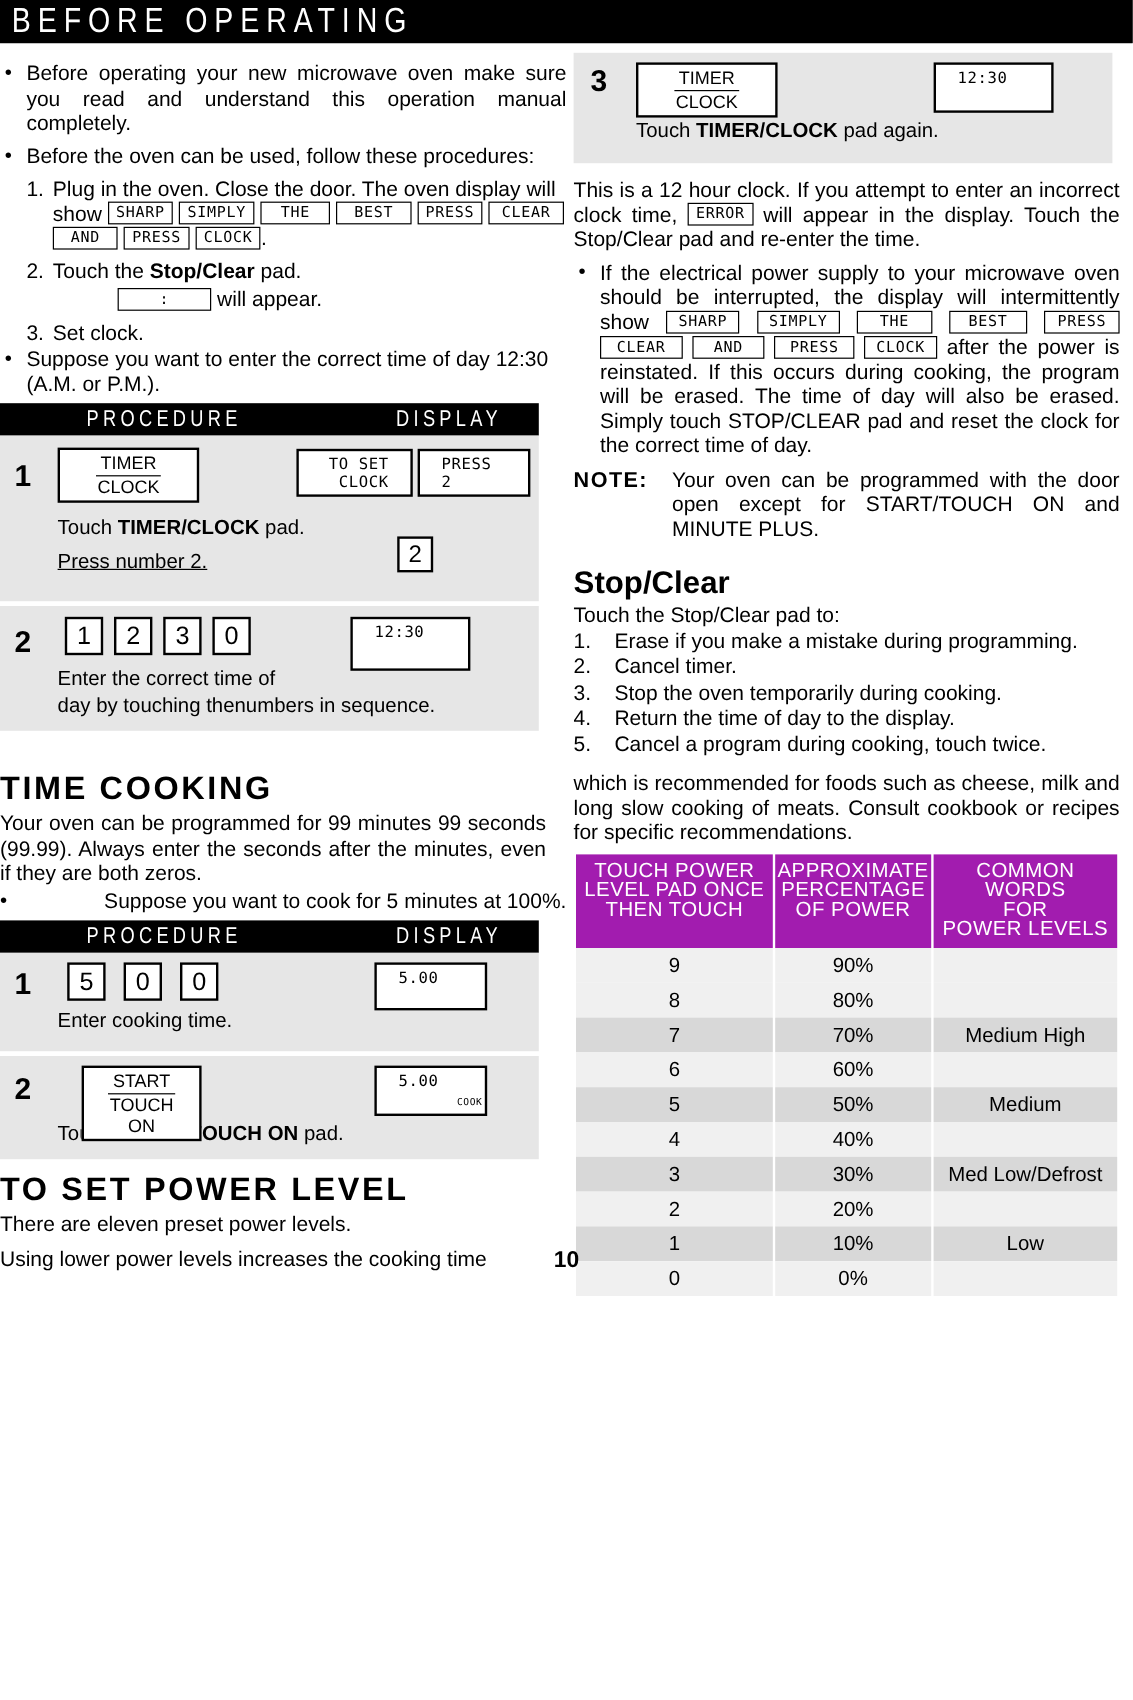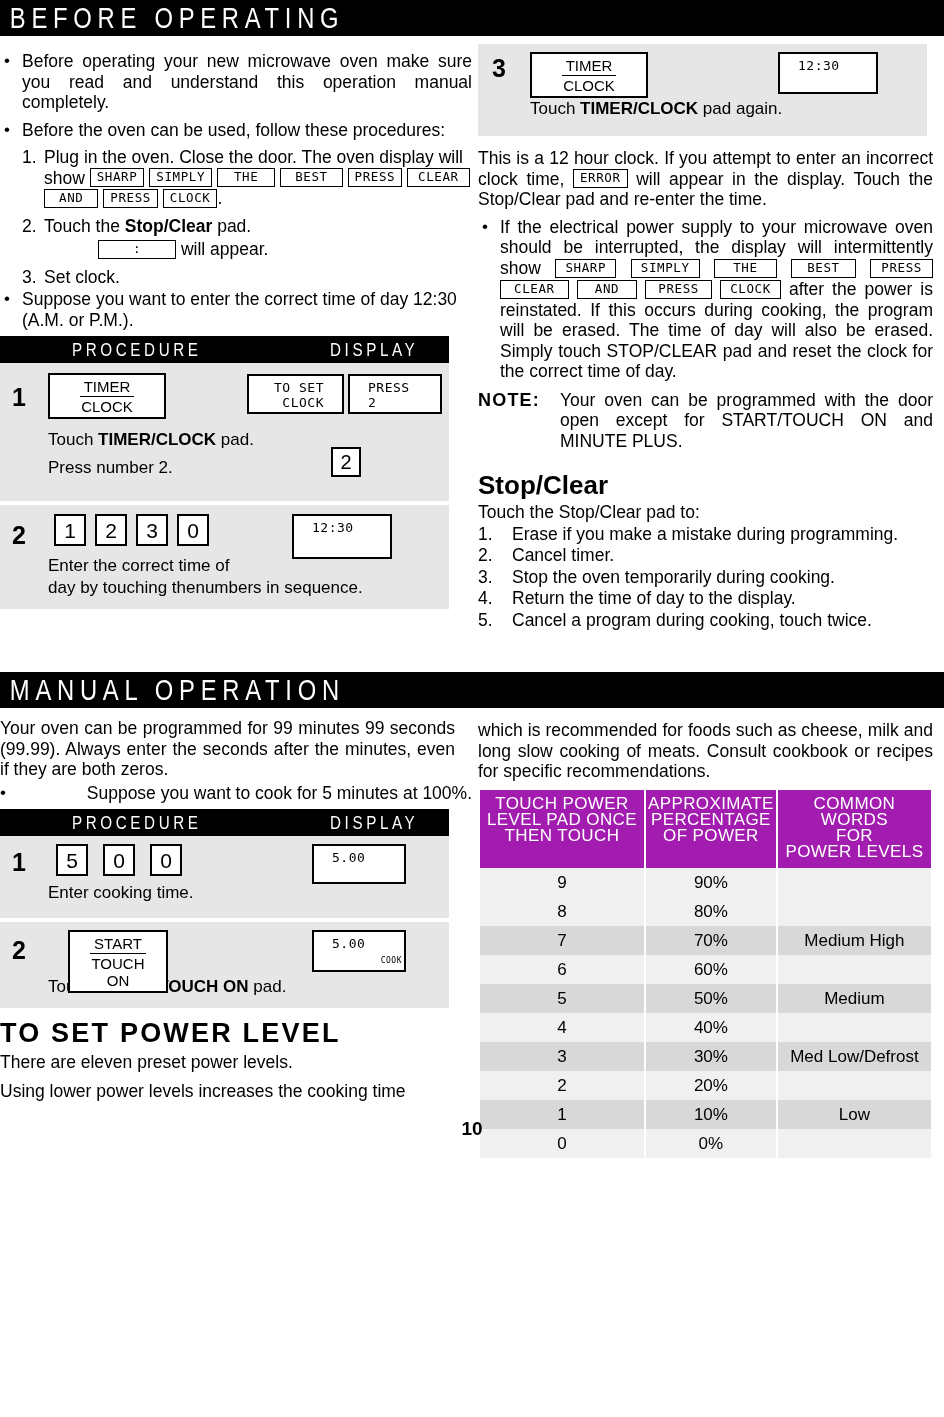--- a/index.html
+++ b/index.html
@@ -261,21 +261,21 @@
               <div>CLOCK</div>
             </div>
             <div class="dispbox" style="left:348px; top:3px; width:94px; height:40px;">
               <div>PRESS</div>
               <div>2</div>
             </div>
           </div>
           <div class="caption" style="margin-top:14px;">
             <span>Touch </span><b>TIMER/CLOCK</b><span> pad.</span>
           </div>
-          <div class="caption" style="margin-top:7px;">Press number 2.</div>
+          <div class="caption" style="margin-top:7px;text-decoration:underline;">Press number 2.</div>
           <div class="numpad sm" style="left:331px; top:84px;">2</div>
         </div>
 
         <div class="prow" style="height:104px;">
           <div class="stepno" style="top:18px;">2</div>
           <div class="padrow" style="height:38px;">
             <div class="numpad" style="left:54px; top:1px;">1</div>
             <div class="numpad" style="left:95px; top:1px;">2</div>
             <div class="numpad" style="left:136px; top:1px;">3</div>
             <div class="numpad" style="left:177px; top:1px;">0</div>
@@ -358,28 +358,26 @@
         </div>
         <div class="numitem" style="margin-top:1px;">
           <div class="n">5.</div>
           <div class="t" style="padding-left:12px;">Cancel a program during cooking, touch twice.</div>
         </div>
       </div>
 
     </div>
   </div>
 
-  <div class="banner-wrap" style="margin-top:42px;">
-    <div class="banner">MANUAL OPERATION</div>
-  </div>
 
   <div class="cols" style="margin-top:10px;">
 
     <div class="col-l">
 
+      <h2 class="sec" style="margin-top:2px;">TIME COOKING</h2>
       <div class="p" style="width:455px;">Your oven can be programmed for 99 minutes 99 seconds (99.99). Always enter the seconds after the minutes, even if they are both zeros.</div>
 
       <div class="bullet" style="margin-top:3px;">
         <div class="dot" style="width:14px;flex:0 0 14px;padding-left:0;">•</div>
         <div class="btxt nj" style="text-align:right;">Suppose you want to cook for 5 minutes at 100%.</div>
       </div>
 
       <div class="ptab" style="margin-top:6px;">
         <div class="thead">
           <span class="h-proc">PROCEDURE</span>

